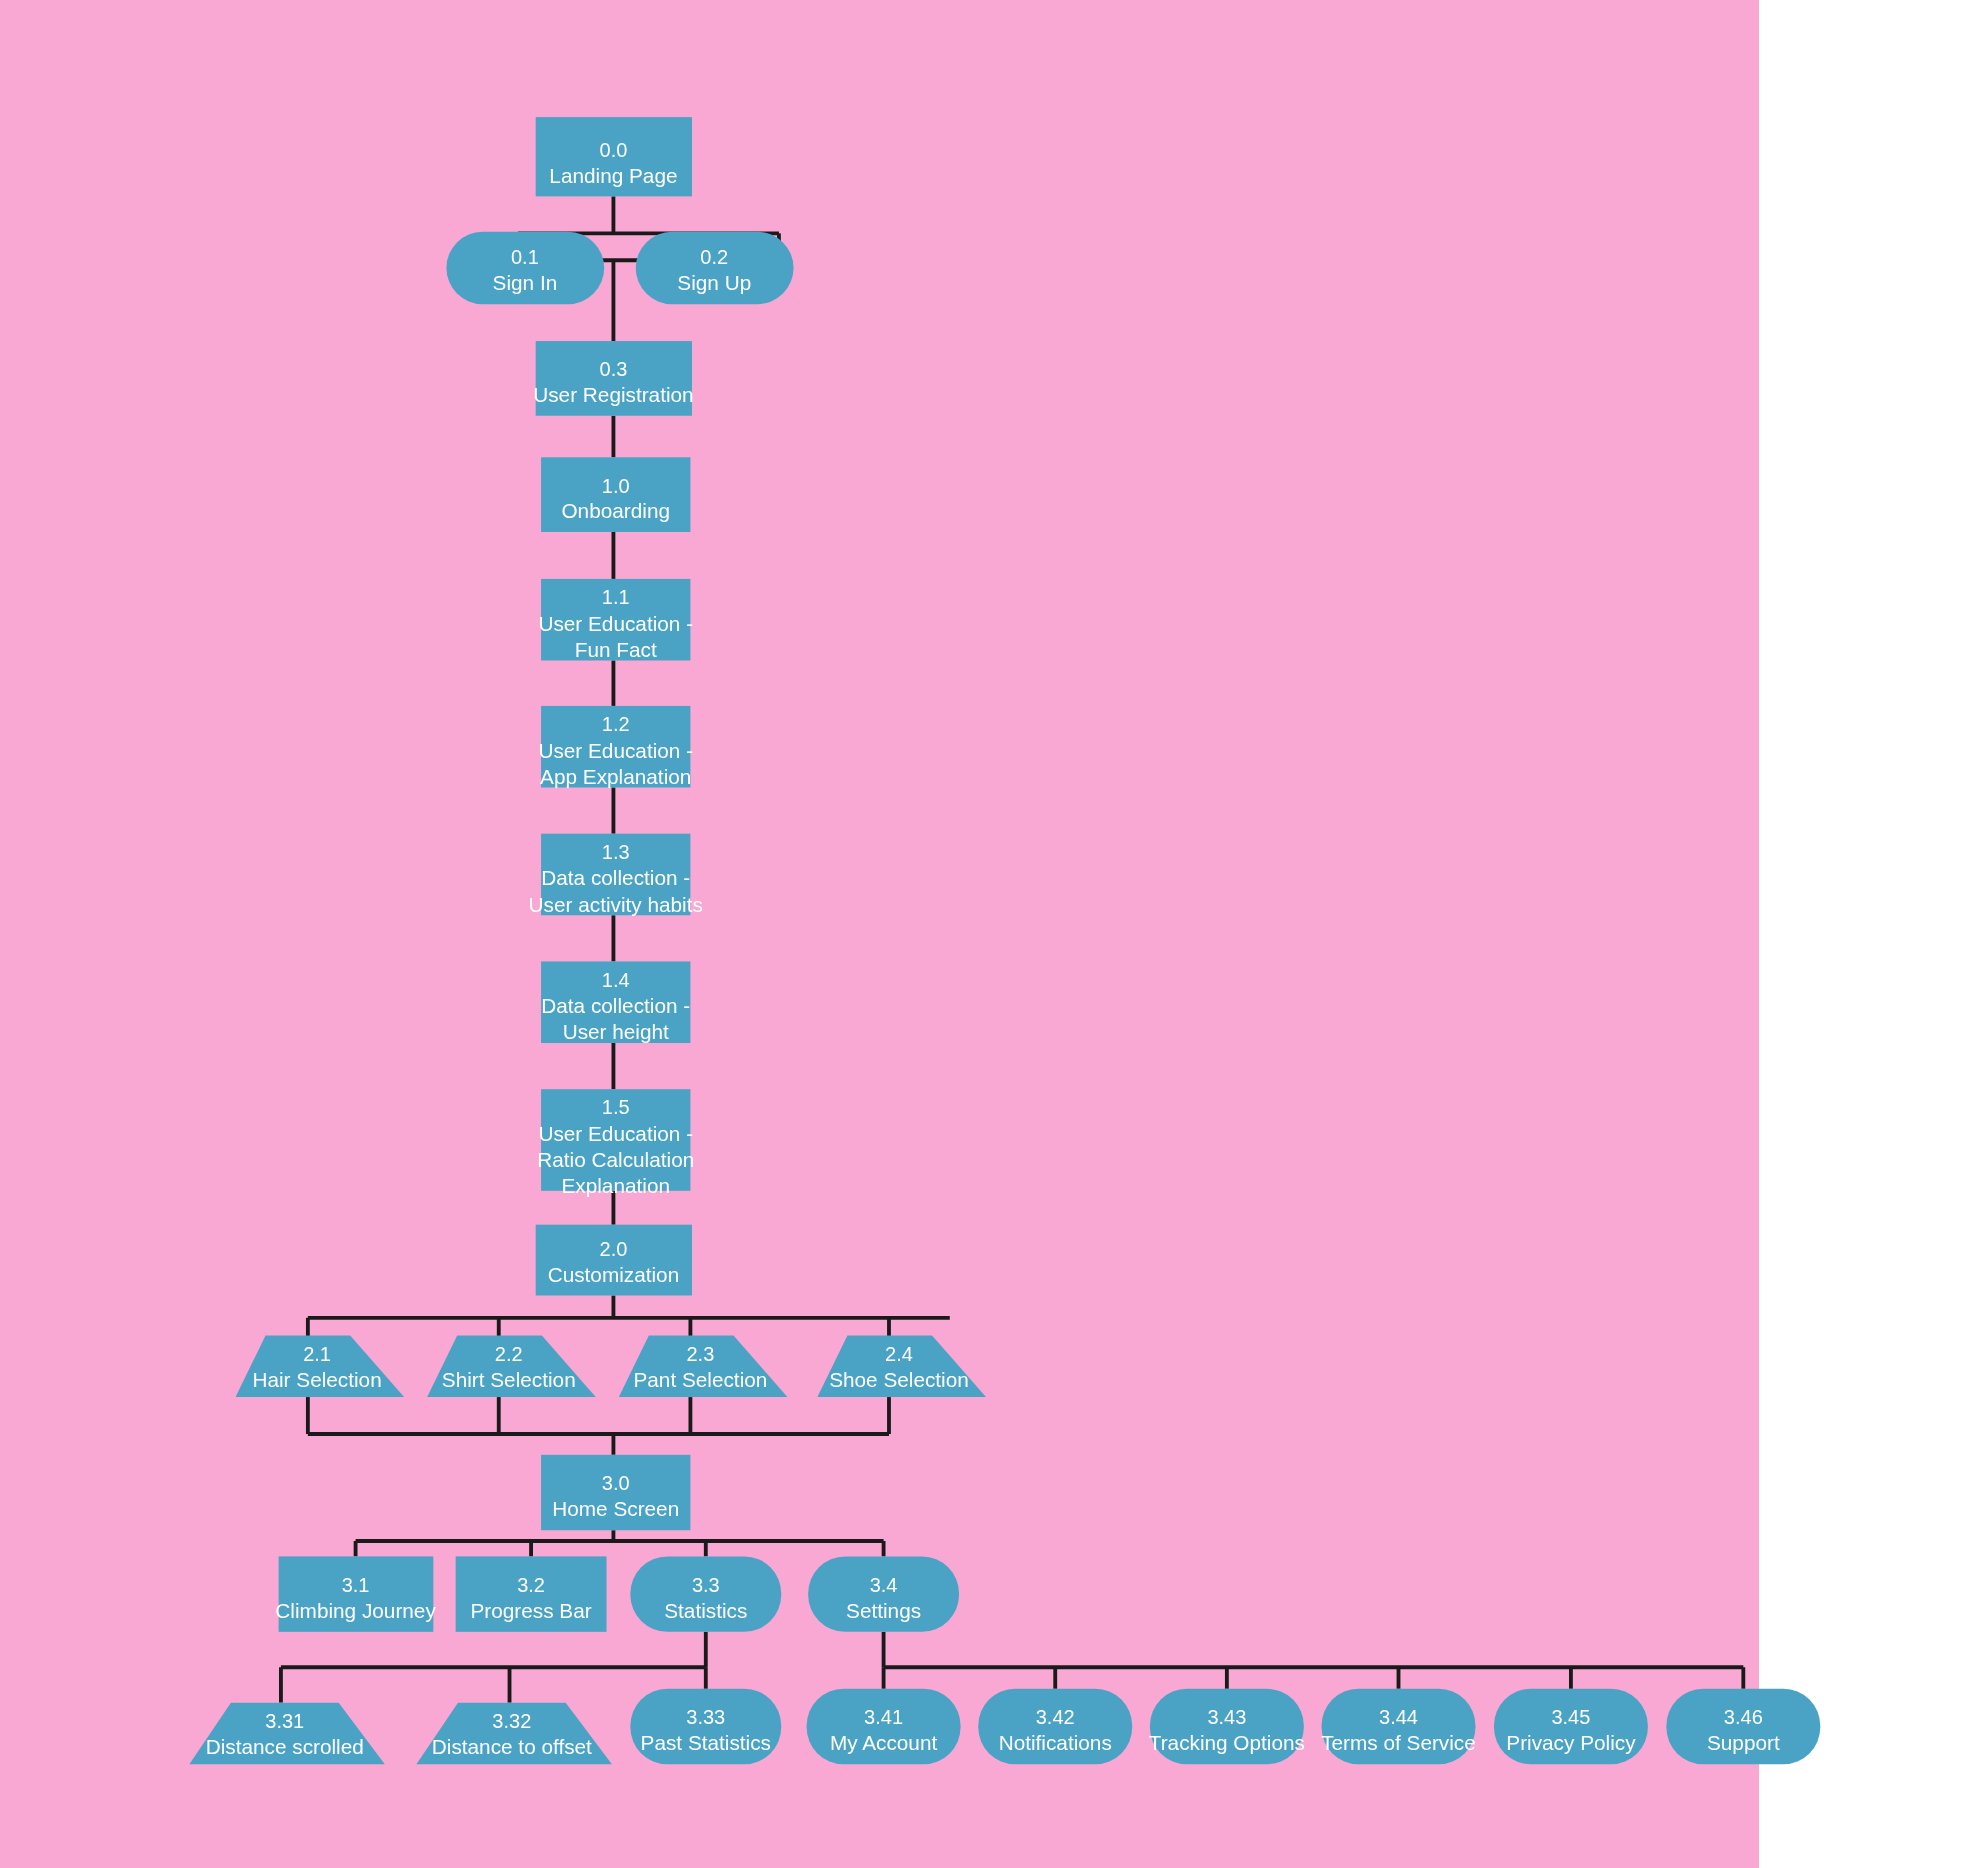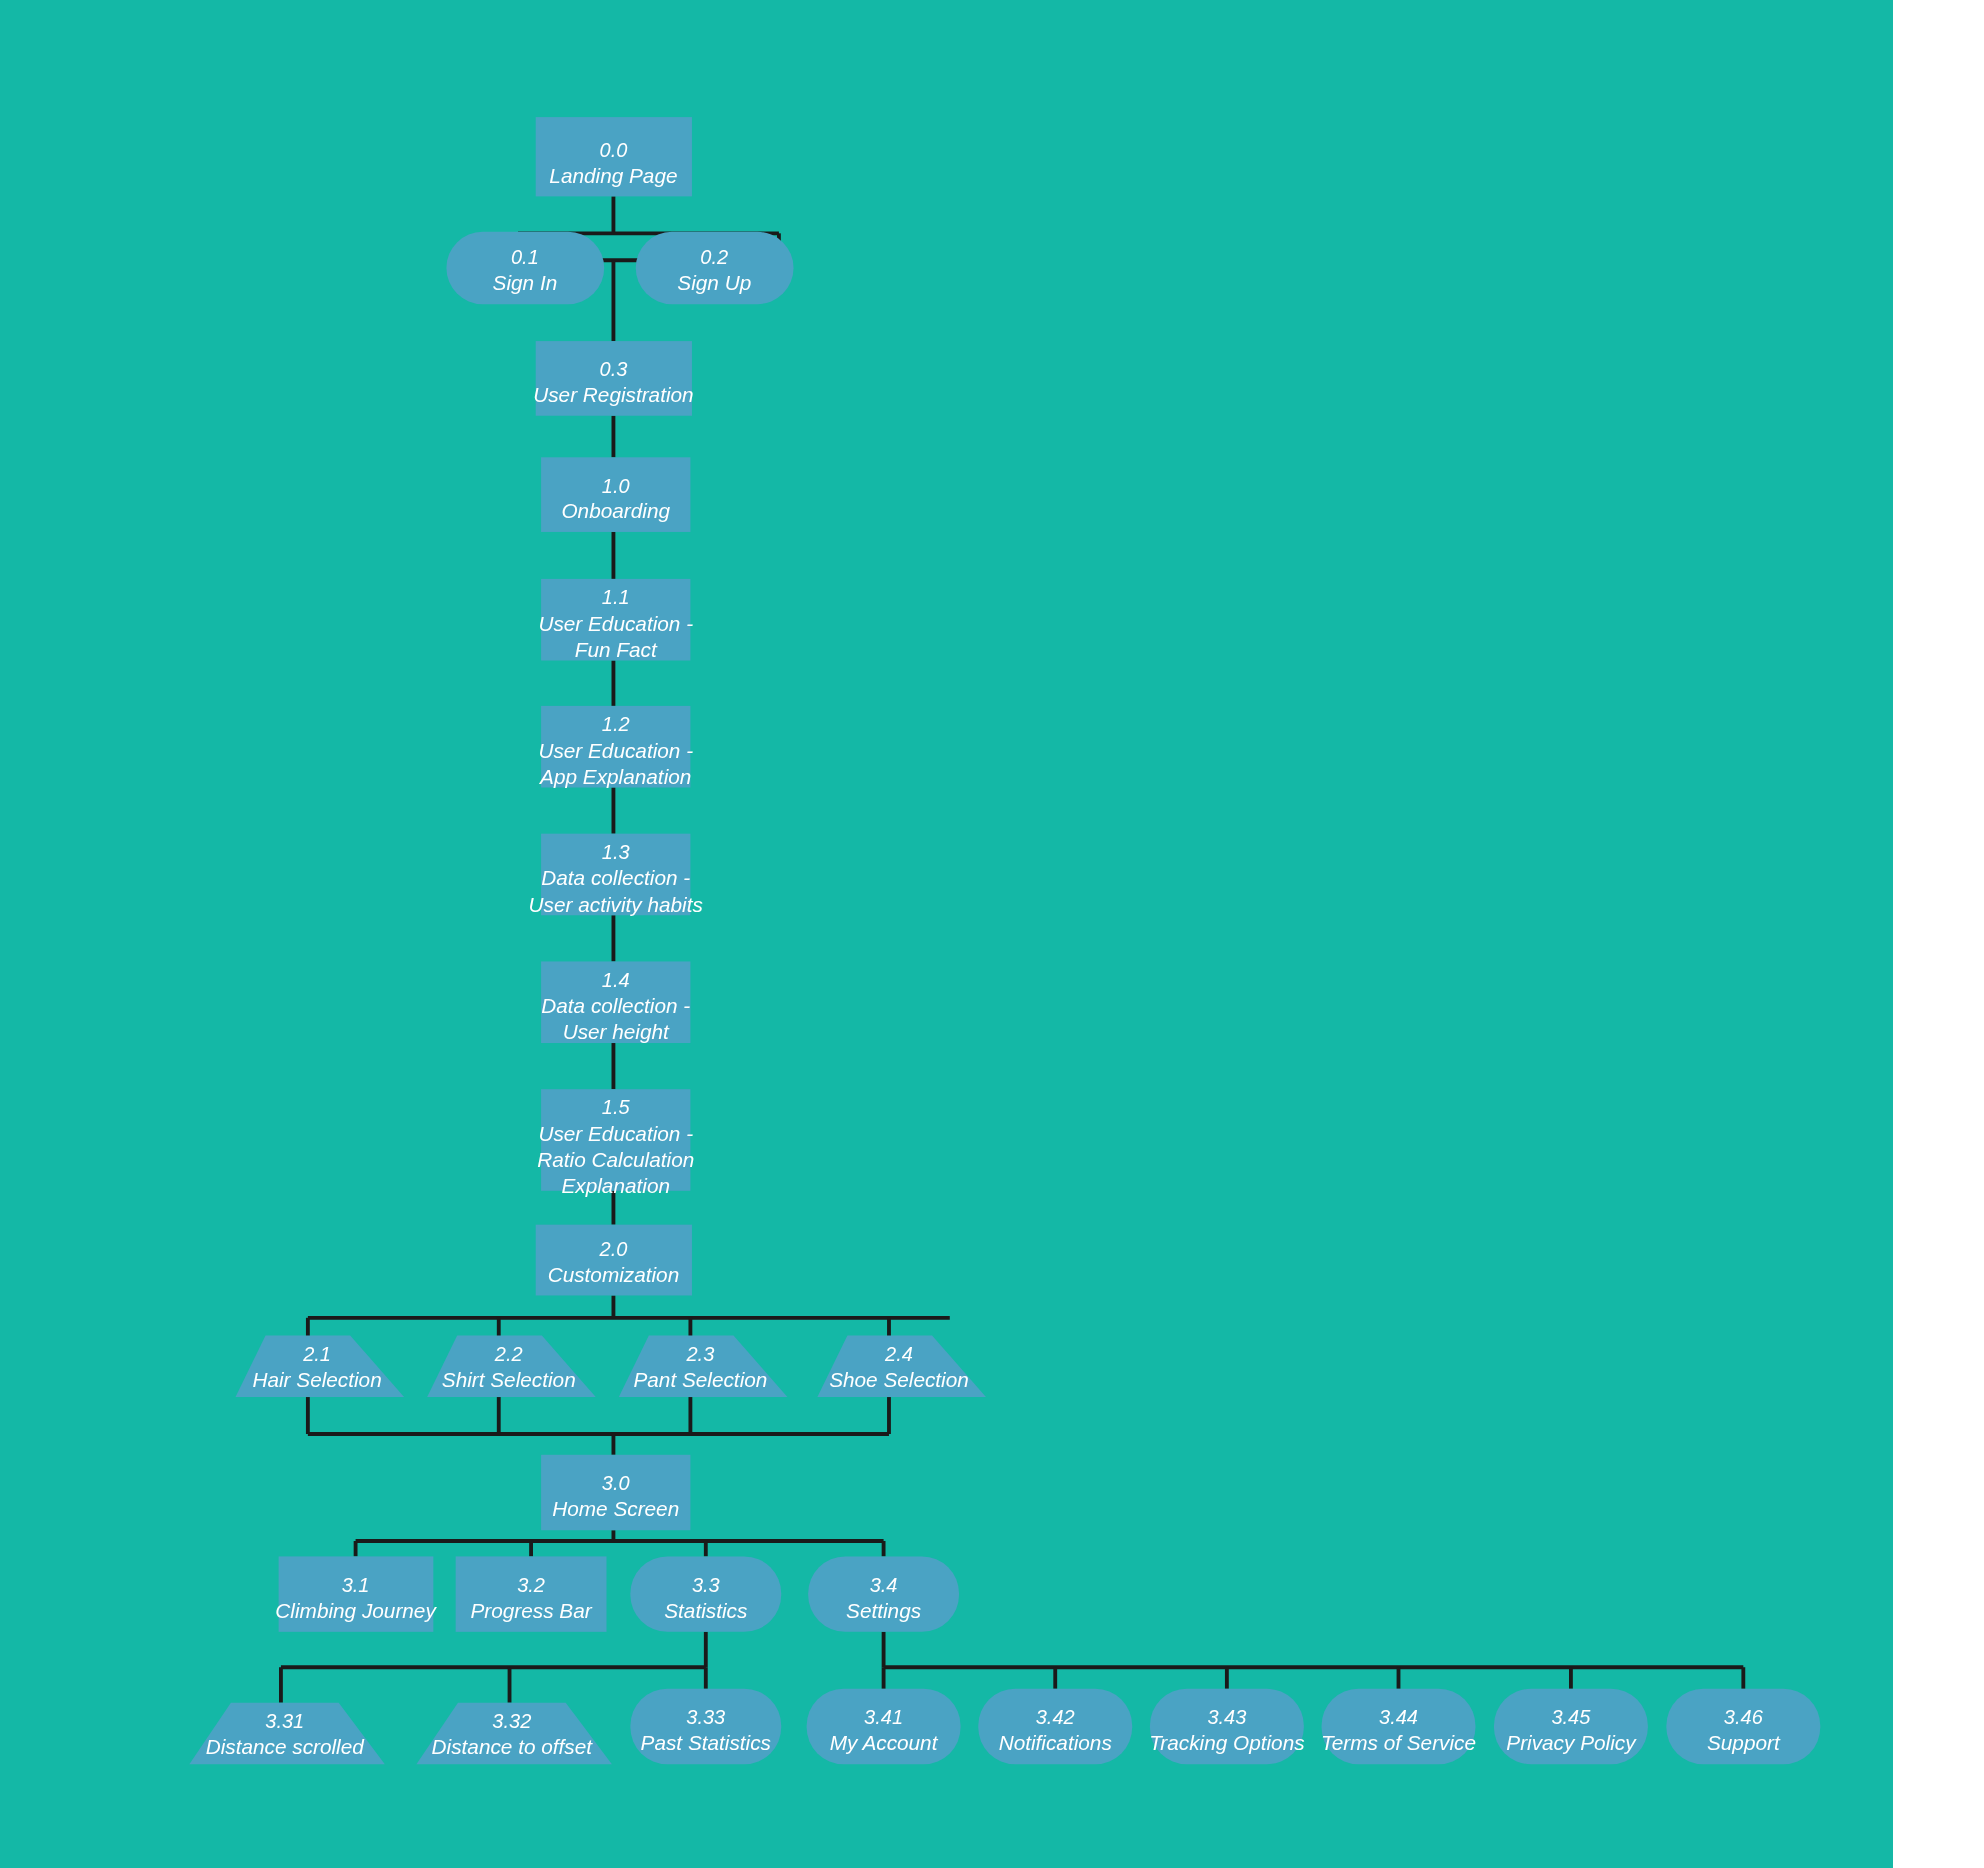--- a/index.html
+++ b/index.html
@@ -8,24 +8,23 @@
     background: #ffffff;
   }
   body {
     width: 1985px;
     height: 1869px;
     font-family: "Liberation Sans", sans-serif;
     overflow: hidden;
   }
   #diagram-root {
     position: relative;
-    width: 1893px;
+    width: 1759px;
     height: 1869px;
-    background: #14b8a6;
-    font-style: italic;
+    background: #f9a8d4;
   }
   svg#flowchart {
     display: block;
     width: 1985px;
     height: 1869px;
   }
   .node-shape {
     fill: #4aa3c4;
   }
   .connector {

